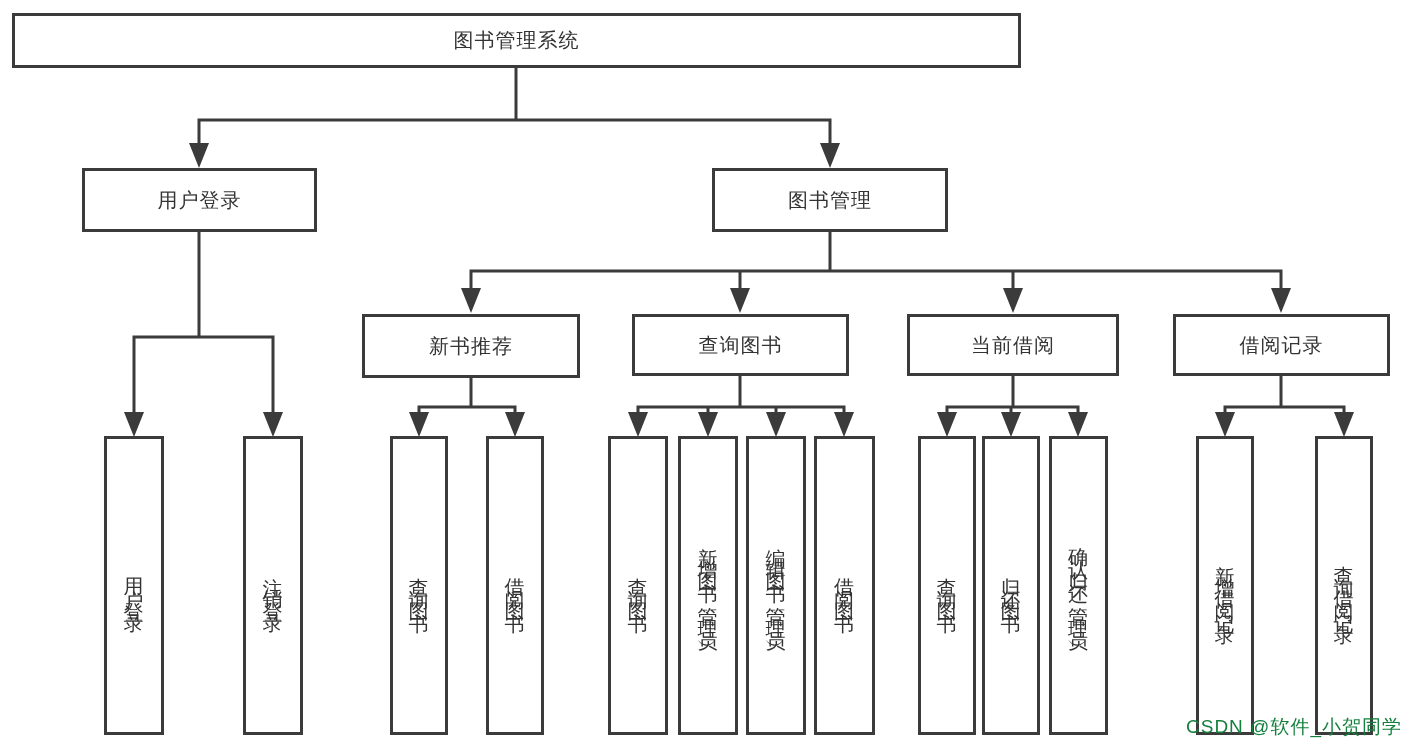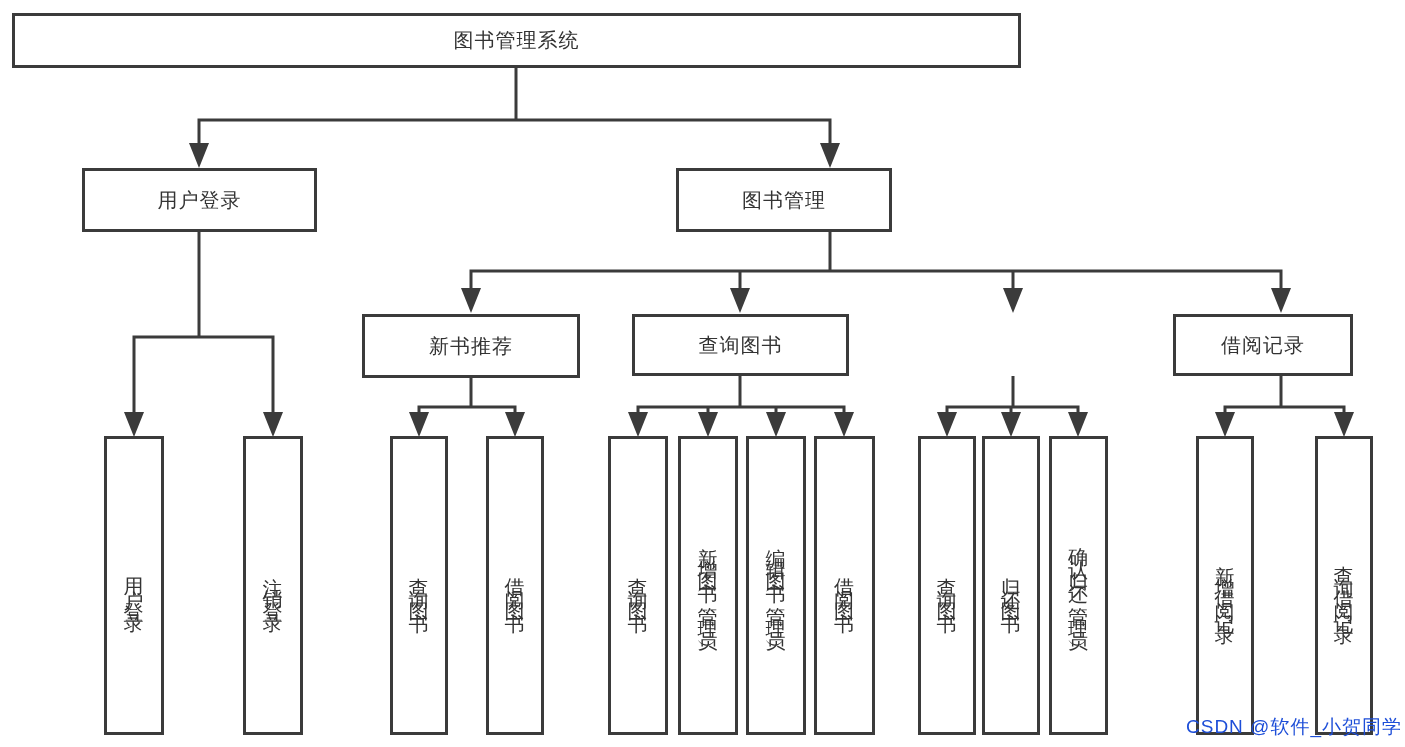--- a/index.html
+++ b/index.html
@@ -46,21 +46,21 @@
     line-height: 1;
     letter-spacing: 12px;
     white-space: nowrap;
     color: #333333;
   }
   .watermark {
     position: absolute;
     left: 1186px;
     top: 714px;
     font-size: 19px;
-    color: #1d4ed8;
+    color: #15803d;
     letter-spacing: 1px;
     white-space: nowrap;
   }
 </style>
 </head>
 <body>
 
 <div class="canvas">
 
   <svg class="connectors" viewBox="0 0 1405 747" xmlns="http://www.w3.org/2000/svg">
@@ -115,31 +115,34 @@
     </g>
   </svg>
 
   <div class="node hbox" style="left:12px;top:13px;width:1009px;height:55px">
     <span>图书管理系统</span>
   </div>
 
   <div class="node hbox" style="left:82px;top:168px;width:235px;height:64px">
     <span>用户登录</span>
   </div>
-  <div class="node hbox" style="left:676px;top:168px;width:216px;height:64px">
+  <div class="node hbox" style="left:712px;top:168px;width:236px;height:64px">
     <span>图书管理</span>
   </div>
 
   <div class="node hbox" style="left:362px;top:314px;width:218px;height:64px">
     <span>新书推荐</span>
   </div>
   <div class="node hbox" style="left:632px;top:314px;width:217px;height:62px">
     <span>查询图书</span>
   </div>
-  <div class="node hbox" style="left:1173px;top:314px;width:180px;height:62px">
+  <div class="node hbox" style="left:907px;top:314px;width:212px;height:62px">
+    <span>当前借阅</span>
+  </div>
+  <div class="node hbox" style="left:1173px;top:314px;width:217px;height:62px">
     <span>借阅记录</span>
   </div>
 
   <div class="node vbox" style="left:104px;top:436px;width:60px;height:299px">
     <span class="vlabel">用户登录</span>
   </div>
   <div class="node vbox" style="left:243px;top:436px;width:60px;height:299px">
     <span class="vlabel">注销登录</span>
   </div>
 

